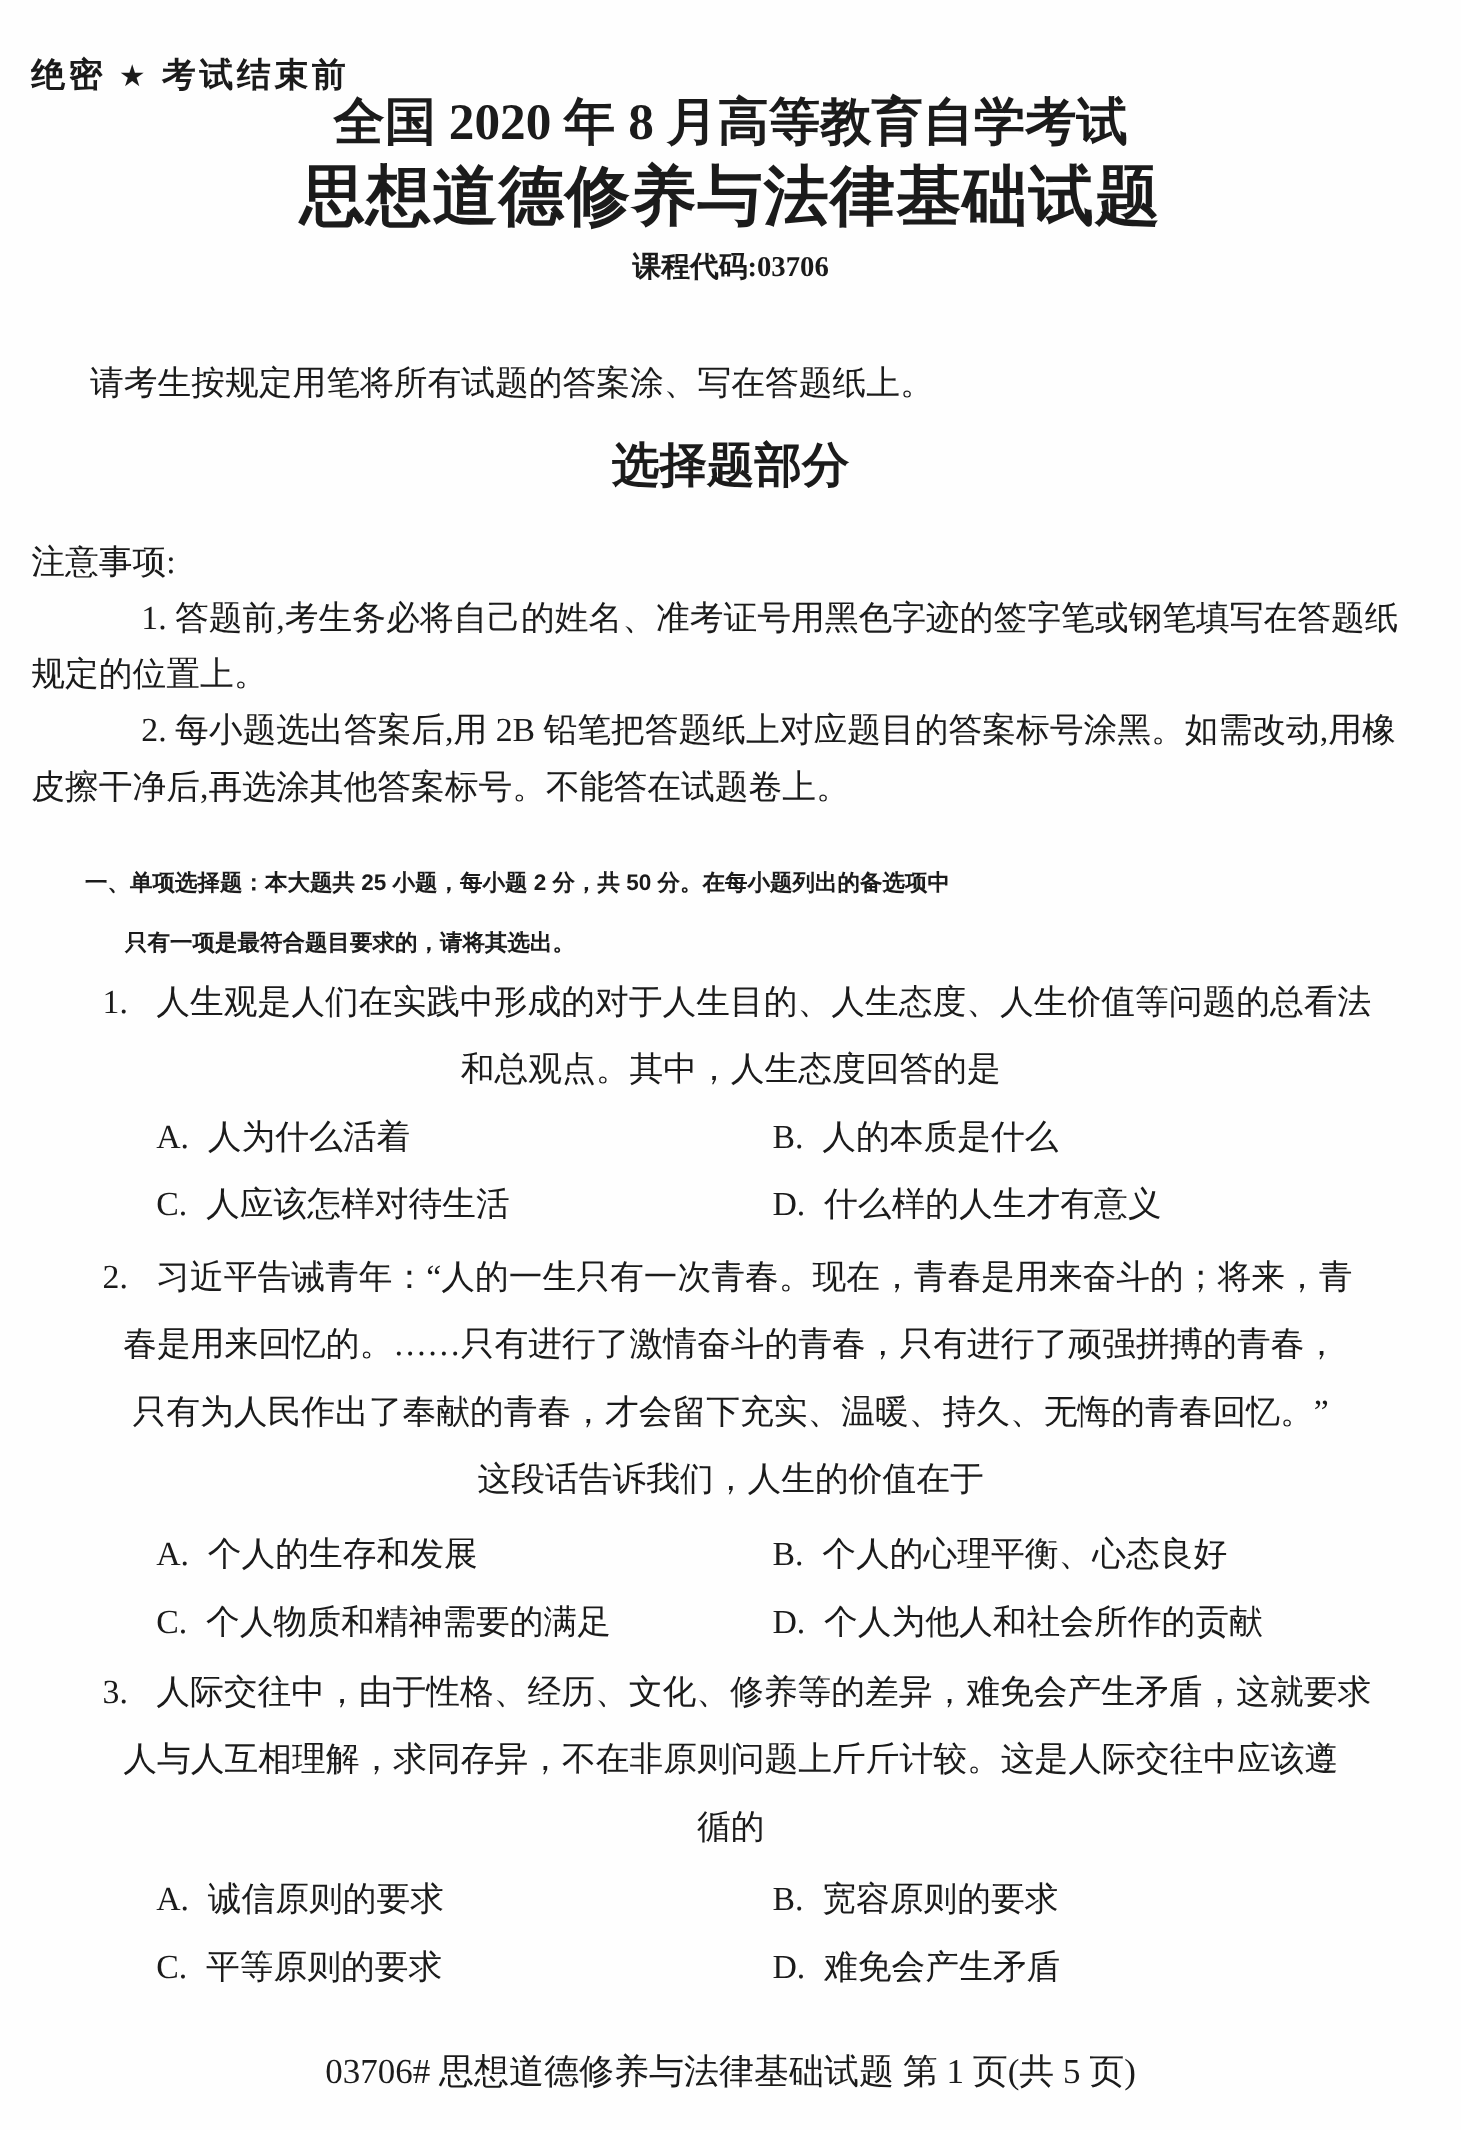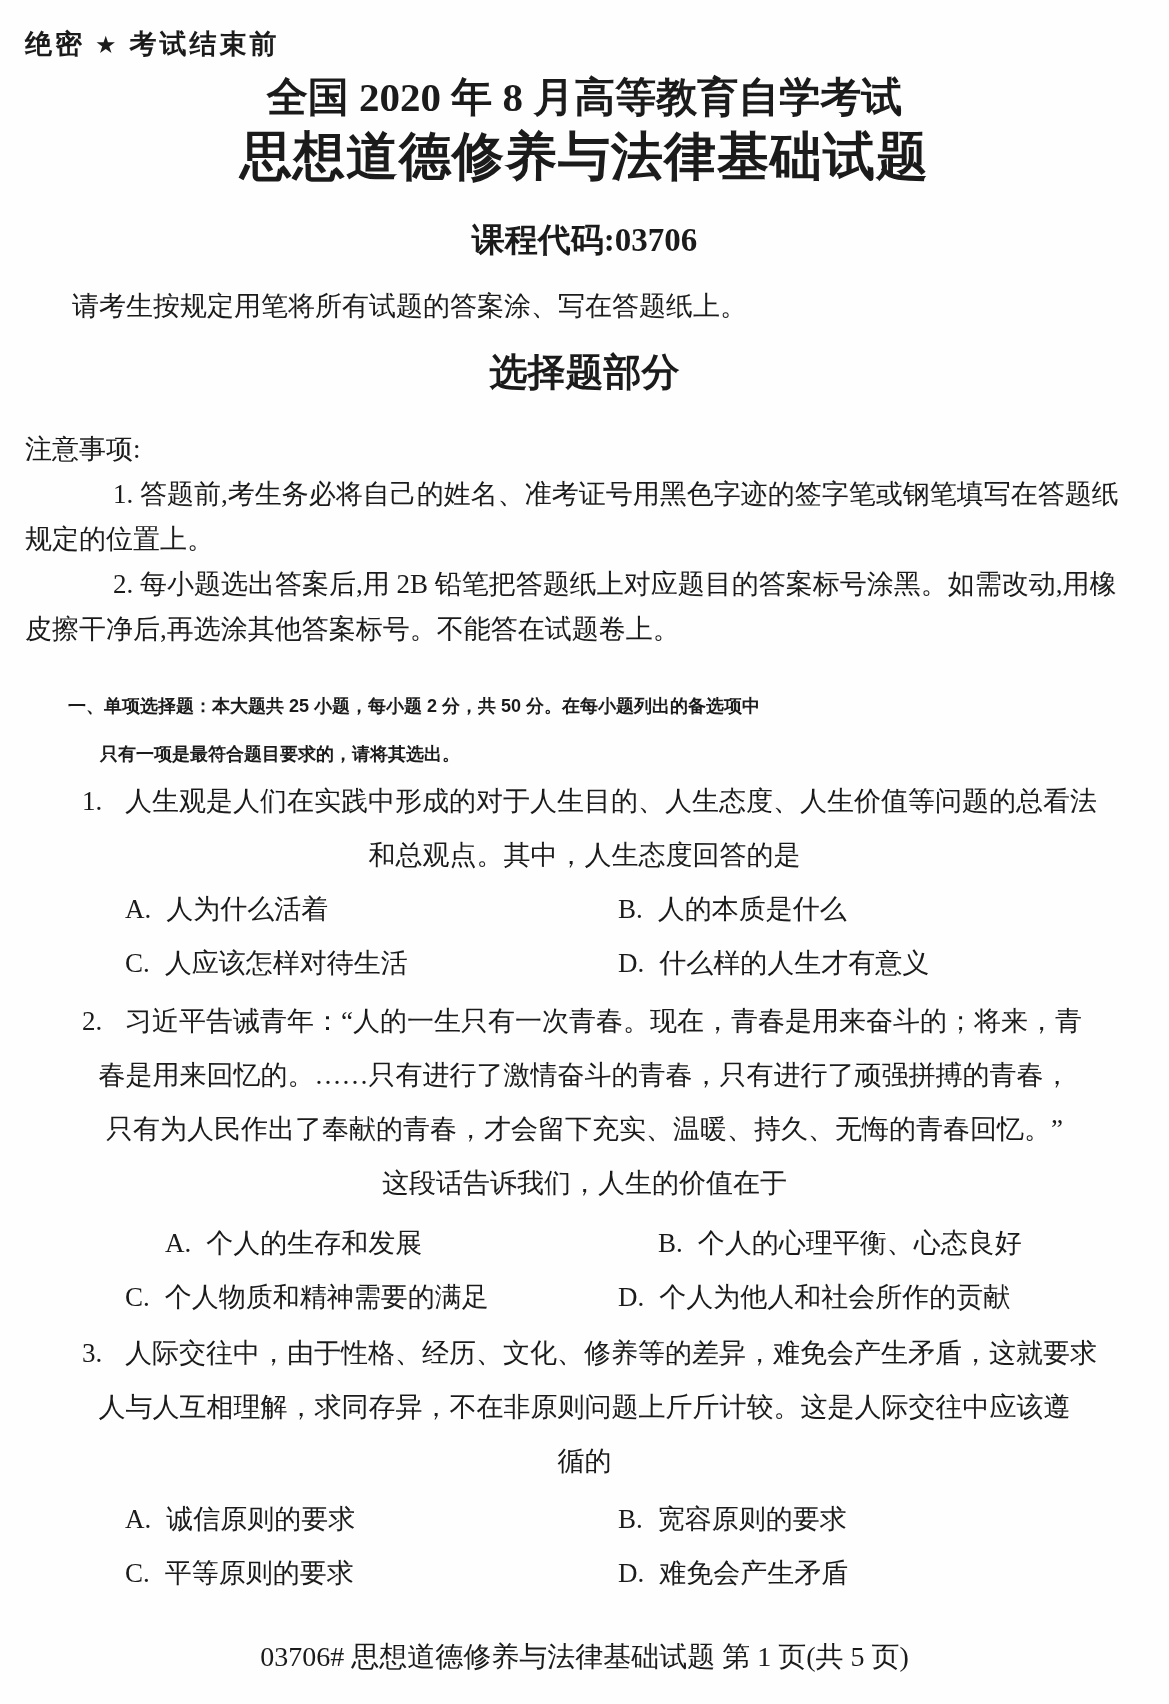--- a/index.html
+++ b/index.html
@@ -9,21 +9,21 @@
     height: 1704px;
     background: #fefefe;
     color: #1b1b1b;
     font-family: "Liberation Serif", "DejaVu Serif", serif;
     overflow: hidden;
   }
   .sans { font-family: "Liberation Sans", "DejaVu Sans", sans-serif; }
 
   .classified {
     position: absolute;
-    top: 26px;
+    top: 42px;
     left: 25px;
     font-size: 27px;
     font-weight: 700;
     letter-spacing: 3px;
     white-space: nowrap;
   }
   .classified .star { padding: 0 10px; font-size: 24px; }
 
   .title-exam {
     position: absolute;
@@ -45,23 +45,22 @@
     font-weight: 900;
     letter-spacing: 1px;
     white-space: nowrap;
   }
   .course-code {
     position: absolute;
     top: 198px;
     left: 0;
     width: 100%;
     text-align: center;
-    font-size: 33px;
-    font-weight: 700;
-    margin-top: 20px;
+    font-size: 23px;
+    font-weight: 700;
   }
 
   .notice {
     position: absolute;
     top: 288px;
     left: 72px;
     font-size: 27px;
     white-space: nowrap;
   }
 
@@ -106,21 +105,21 @@
   }
   .q-line { height: 54px; white-space: nowrap; }
   .q-first { padding-left: 82px; }
   .q-cont { padding-left: 66px; text-align: center; }
   .q-num { display: inline-block; width: 43px; }
   .opt-row { position: relative; height: 54px; }
   .opt { position: absolute; white-space: nowrap; top: 0; }
   .opt-left { left: 125px; }
   .opt-right { left: 618px; }
   .opt-label { display: inline-block; margin-right: 15px; }
-  .gap6 { margin-top: 6px; margin-left: 40px; }
+  .gap6 { margin-top: 6px; }
   .gap4 { margin-top: 4px; padding-left: 32px; }
 
   #q1 { top: 774px; }
   #q2 { top: 994px; }
   #q3 { top: 1326px; }
 
   .footer {
     position: absolute;
     top: 1638px;
     left: 0;

